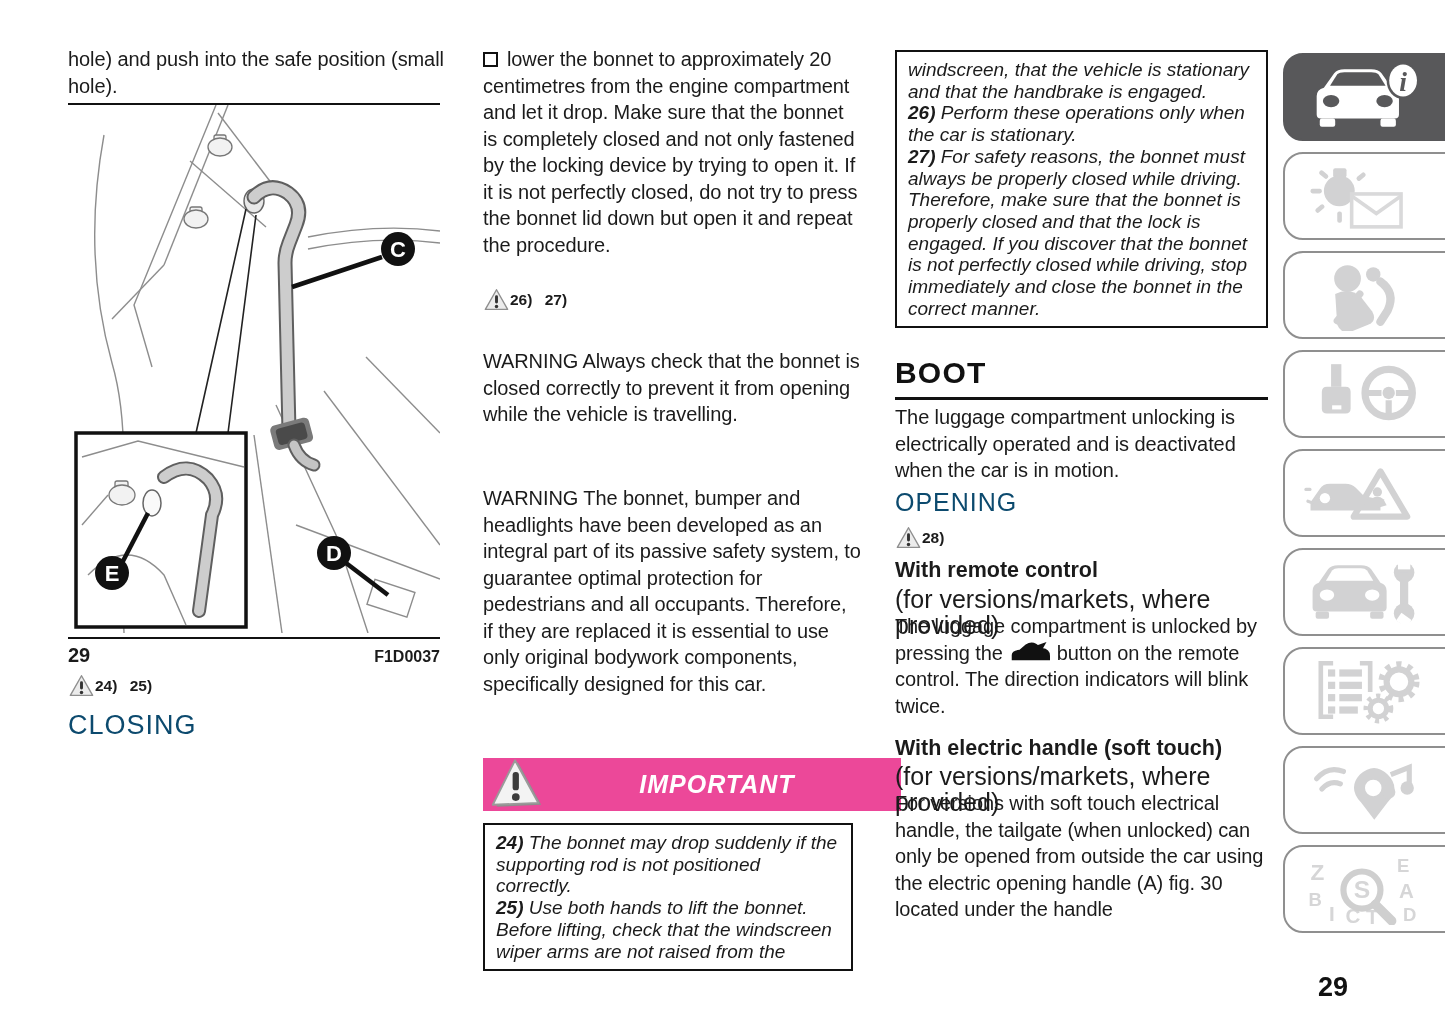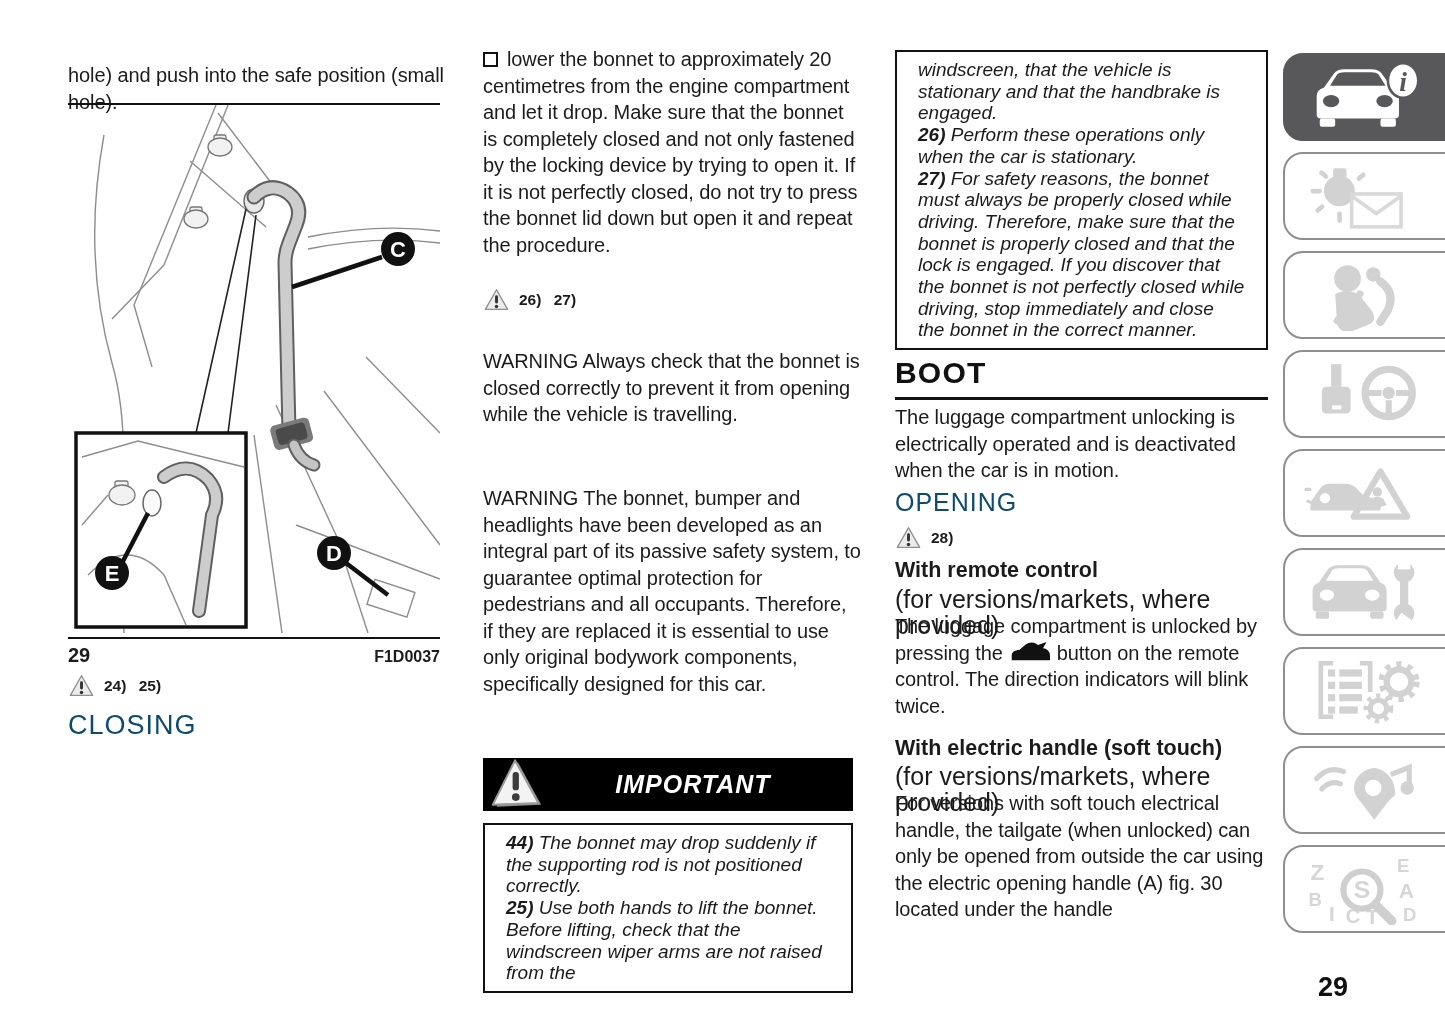--- a/index.html
+++ b/index.html
@@ -5,47 +5,47 @@
   html,body{margin:0;padding:0;background:#e8e8e8;}
   .page{position:relative;width:1445px;height:1018px;background:#ffffff;overflow:hidden;
         font-family:"Liberation Sans", sans-serif;color:#1b1b1b;}
   .abs{position:absolute;}
   .body{font-size:20px;line-height:26.5px;letter-spacing:-0.1px;margin:0;}
   .h1{font-weight:700;font-size:30px;letter-spacing:1.2px;color:#111;margin:0;}
   .h1.rule{border-bottom:3px solid #111;padding-bottom:7px;}
   .h2{font-weight:400;font-size:27px;letter-spacing:1px;color:#0c4a6e;margin:0;}
   .h3{font-weight:700;font-size:21.5px;margin:0;}
   .sub{font-size:25px;line-height:26px;margin:0;}
-  .warnrow{display:flex;align-items:center;gap:9px;font-weight:700;font-size:15.5px;word-spacing:8px;}
+  .warnrow{display:flex;align-items:center;font-weight:700;font-size:15.5px;word-spacing:8px;}
   .bsq{display:inline-block;width:11px;height:11px;border:2.5px solid #111;margin-right:9px;transform:translateY(1px);}
-  .notebox{border:2.5px solid #111;padding:7px 21px;font-style:italic;font-size:19px;line-height:21.7px;box-sizing:border-box;background:#fff;}
+  .notebox{border:2.5px solid #111;padding:7px 11px;font-style:italic;font-size:19px;line-height:21.7px;box-sizing:border-box;background:#fff;}
   .notebox p{margin:0;}
   .notebox b{font-weight:700;}
-  .banner{background:#000000;display:block;}
+  .banner{background:#ec4899;display:block;padding-left:48px;}
   .banner-label{position:absolute;left:60px;right:10px;top:12px;text-align:center;color:#fff;
                 font-weight:700;font-style:italic;font-size:25px;letter-spacing:1px;}
   figure{margin:0;}
   .figwrap{border-top:2.5px solid #111;}
   .figrule{border-top:2.5px solid #111;}
   .figcap{display:flex;justify-content:space-between;align-items:baseline;padding-top:5px;}
   .fignum{font-weight:700;font-size:20px;}
   .figcode{font-weight:700;font-size:16px;}
   .sidebar{position:absolute;left:1283px;top:53px;display:flex;flex-direction:column;gap:11px;}
   .tab{width:186px;height:88px;border-radius:20px;border:2px solid #8f8f8f;background:#fff;
        box-sizing:border-box;display:flex;align-items:center;padding-left:14px;}
   .tab.active{background:#58585a;border-color:#58585a;}
   .pagenum{font-weight:700;font-size:27px;color:#111;}
   .booticon{vertical-align:-3px;margin:0 7px;}
 </style>
 </head>
 <body>
 
 <div class="page">
 
-  <p class="body abs" style="left:68px;top:46px;width:380px;margin-top:16px;">hole) and push into the safe position (small hole).</p>
+  <p class="body abs" style="left:68px;top:46px;width:380px;">hole) and push into the safe position (small hole).</p>
 
   <figure class="abs figwrap" style="left:68px;top:103px;width:372px;">
     <svg width="372" height="528" viewBox="0 0 372 528">
 
       <g stroke="#8d8d8d" stroke-width="1.4" fill="none">
         <path d="M148 0 L66 200 L84 262"></path>
         <path d="M160 0 L96 160"></path>
         <path d="M36 30 Q14 150 44 258 Q62 320 52 420 L56 528"></path>
         <path d="M96 160 L44 214"></path>
         <path d="M150 8 L214 92"></path>
@@ -143,21 +143,21 @@
     <svg class="abs" style="left:4px;top:-2px;" width="58" height="57" viewBox="0 0 60 58">
       <path d="M32 6 L56 50 L10 52 Z" fill="#8e8e8e"></path>
       <path d="M29 4 L53 48 L6 50 Z" fill="#f3f3f3" stroke="#9a9a9a" stroke-width="2" stroke-linejoin="round"></path>
       <rect x="26.5" y="16" width="6.5" height="19" rx="3" fill="#3c3c3c"></rect>
       <circle cx="29.8" cy="42" r="4" fill="#3c3c3c"></circle>
     </svg>
     <span class="banner-label">IMPORTANT</span>
   </div>
 
   <div class="abs notebox" style="left:483px;top:823px;width:370px;">
-    <p><b>44) </b><span>The bonnet may drop suddenly if the supporting rod is not positioned correctly.</span></p>
+    <p><b>24) </b><span>The bonnet may drop suddenly if the supporting rod is not positioned correctly.</span></p>
     <p><b>25) </b><span>Use both hands to lift the bonnet. Before lifting, check that the windscreen wiper arms are not raised from the</span></p>
   </div>
 
   <div class="abs notebox" style="left:895px;top:50px;width:373px;">
     <p><b></b><span>windscreen, that the vehicle is stationary and that the handbrake is engaged.</span></p>
     <p><b>26) </b><span>Perform these operations only when the car is stationary.</span></p>
     <p><b>27) </b><span>For safety reasons, the bonnet must always be properly closed while driving. Therefore, make sure that the bonnet is properly closed and that the lock is engaged. If you discover that the bonnet is not perfectly closed while driving, stop immediately and close the bonnet in the correct manner.</span></p>
   </div>
 
   <h1 class="h1 rule abs" style="left:895px;top:356px;width:373px;">BOOT</h1>

